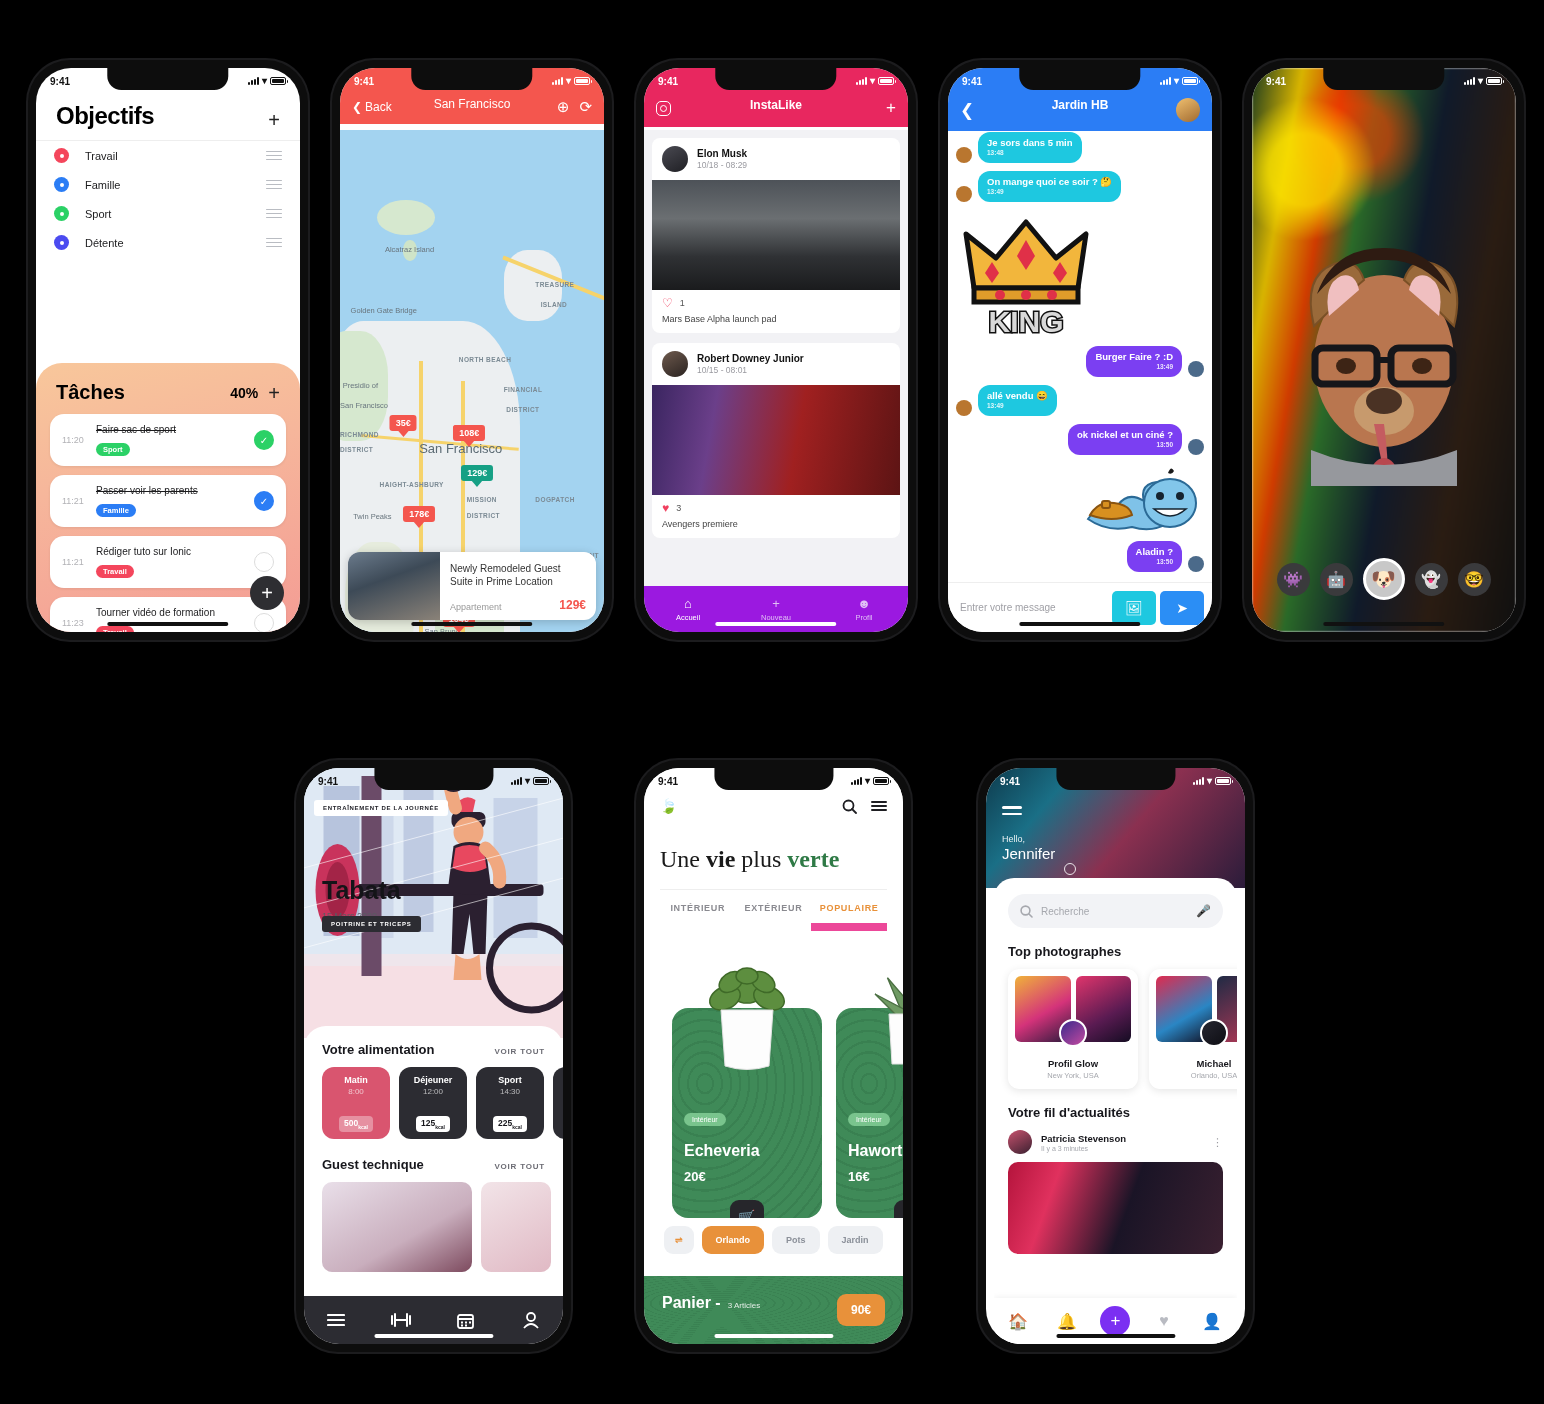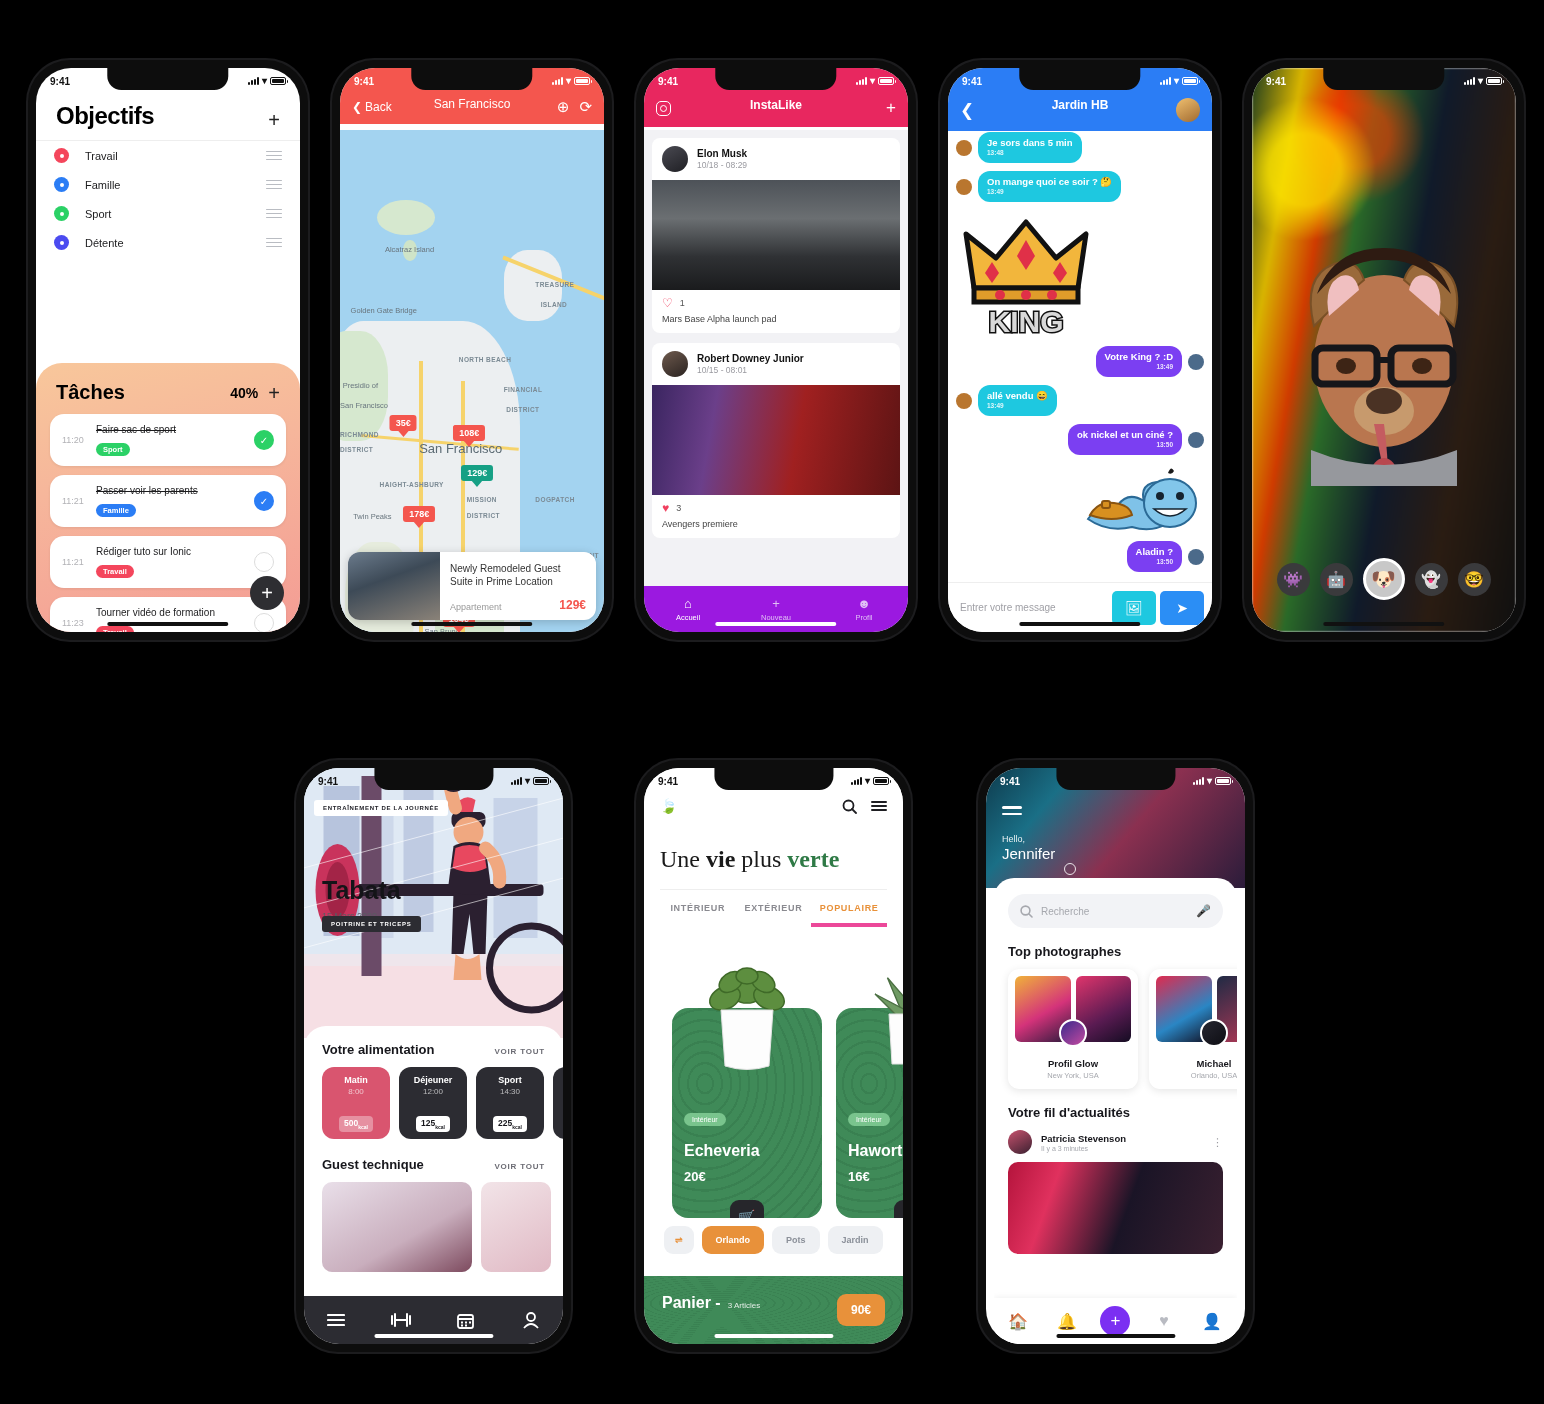--- a/index.html
+++ b/index.html
@@ -118,21 +118,21 @@
   .p3-tab .ti { font-size:13px; display:block; line-height:1; }
   .p3-tab .tl { font-size:7.5px; margin-top:3px; display:block; }
   .p3-tab.dim { color:#e0bff5; }
 
   
   #p4 { left:940px; top:60px; width:280px; height:580px; }
   .p4-nav { background:#2b7df5; color:#fff; padding:30px 12px 9px;
             display:flex; align-items:center; justify-content:space-between; position:relative; }
   .p4-nav-title{position:absolute;left:50%;transform:translateX(-50%);top:30px;font-size:12px;font-weight:bold;}
   .chat { position:absolute; top:60px; bottom:50px; left:0; right:0; overflow:hidden; padding:4px 8px; }
-  .row { display:flex; align-items:center; gap:6px; margin-bottom:8px; }
+  .row { display:flex; align-items:flex-end; gap:6px; margin-bottom:8px; }
   .row.me { justify-content:flex-end; }
   .ava-s { width:16px;height:16px;border-radius:50%;flex:none;overflow:hidden;background:#b9762f;}
   .bub { max-width:66%; padding:5px 9px 7px; border-radius:12px; position:relative;
          font-size:9.5px; font-weight:bold; color:#fff; }
   .bub.them { background:#1ec8e0; }
   .bub.mine { background:#7b3ff2; }
   .bub .t { font-size:6.5px; opacity:.85; display:block; margin-top:1px; }
   .row.me .bub .t { text-align:right; }
   .sticker-row { display:flex; margin:2px 0 6px; }
   .sticker-row.r { justify-content:flex-end; }
@@ -200,21 +200,21 @@
   .pl-top { position:absolute; top:0; left:0; right:0; height:178px; background:#fff; padding:30px 16px 0; }
   .pl-bar { display:flex; align-items:center; justify-content:space-between; }
   .leaf { font-size:14px; color:#2f8a4c; }
   .pl-icons { display:flex; align-items:center; gap:14px; color:#1e1e22; }
   .pl-h1 { margin-top:32px; font-family:"Liberation Serif", serif; font-size:24px; color:#1a1a1a; }
   .pl-h1 b { font-weight:bold; }
   .pl-h1 .g { color:#2f7a46; font-weight:bold; }
   .pl-tabs { display:flex; margin-top:16px; border-top:1px solid #eee; }
   .pl-tab { flex:1; text-align:center; font-size:9px; font-weight:bold; letter-spacing:.7px;
             color:#8a8a90; padding:13px 0 10px; }
-  .pl-tab.on { color:#e8913a; border-bottom:4px solid #ec4899; }
+  .pl-tab.on { color:#e8913a; border-bottom:8px solid #ec4899; }
   .pl-cards { position:absolute; top:182px; left:0; right:0; height:268px; display:flex;
               gap:14px; padding-left:28px; overflow:hidden; }
   .pcard { width:150px; flex:none; position:relative; }
   .pcard-bg { position:absolute; bottom:0; left:0; right:0; height:210px; border-radius:16px;
               background:#3f8a58; overflow:hidden; }
   .topo { position:absolute; inset:-20%; opacity:.35;
      background:repeating-radial-gradient(ellipse at 30% 40%, transparent 0 7px, #2e6e44 7px 9px); }
   .pcard-plant { position:absolute; top:8px; left:50%; transform:translateX(-50%);
                  width:100px; height:120px; }
   .pchip { position:absolute; bottom:92px; left:12px; background:#79c48d; color:#fff;
@@ -597,21 +597,21 @@
           <path d="M36 52 l7 11 -7 10 -7 -10 z" fill="#e03048"></path>
           <path d="M104 52 l7 11 -7 10 -7 -10 z" fill="#e03048"></path>
           <circle cx="44" cy="85" r="5" fill="#e03048"></circle>
           <circle cx="70" cy="85" r="5" fill="#e03048"></circle>
           <circle cx="96" cy="85" r="5" fill="#e03048"></circle>
           <text x="70" y="122" font-family="Liberation Sans, sans-serif" font-size="30" font-weight="bold" fill="#d9d9d9" stroke="#111" stroke-width="3" paint-order="stroke" text-anchor="middle">KING</text>
         </svg>
       </div>
       <div class="row me">
         <span class="bub mine">
-          <span>Votre King ? :D</span>
+          <span>Burger Faire ? :D</span>
           <span class="t">13:49</span>
         </span>
         <span class="ava-s" style="background:#4b6a8a"></span>
       </div>
       <div class="row">
         <span class="ava-s"></span>
         <span class="bub them">
           <span>allé vendu 😄</span>
           <span class="t">13:49</span>
         </span>

